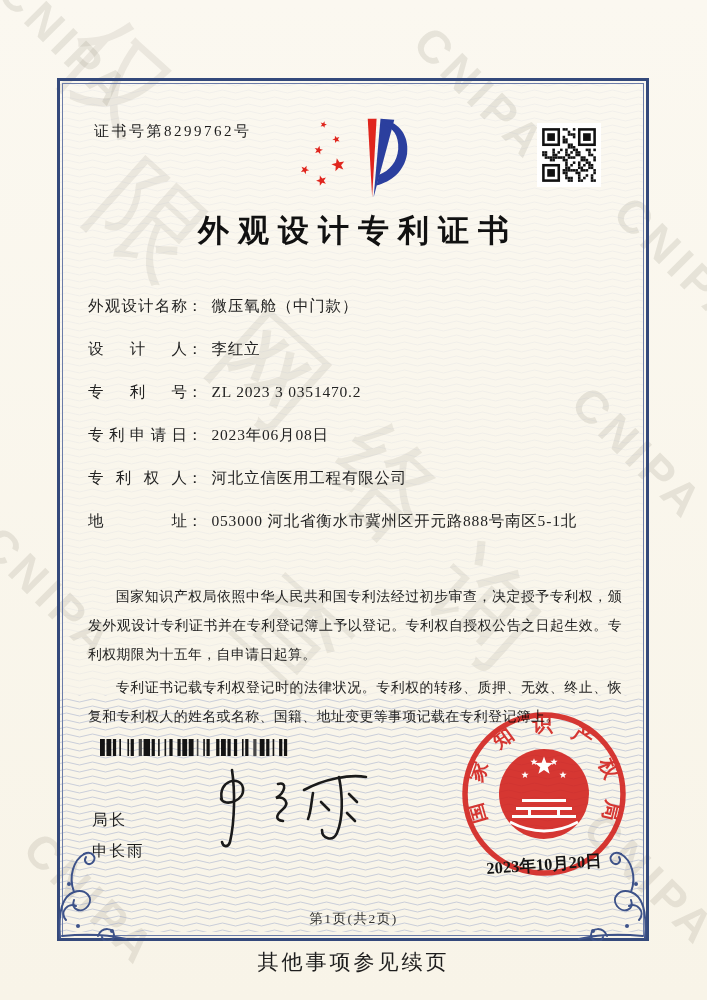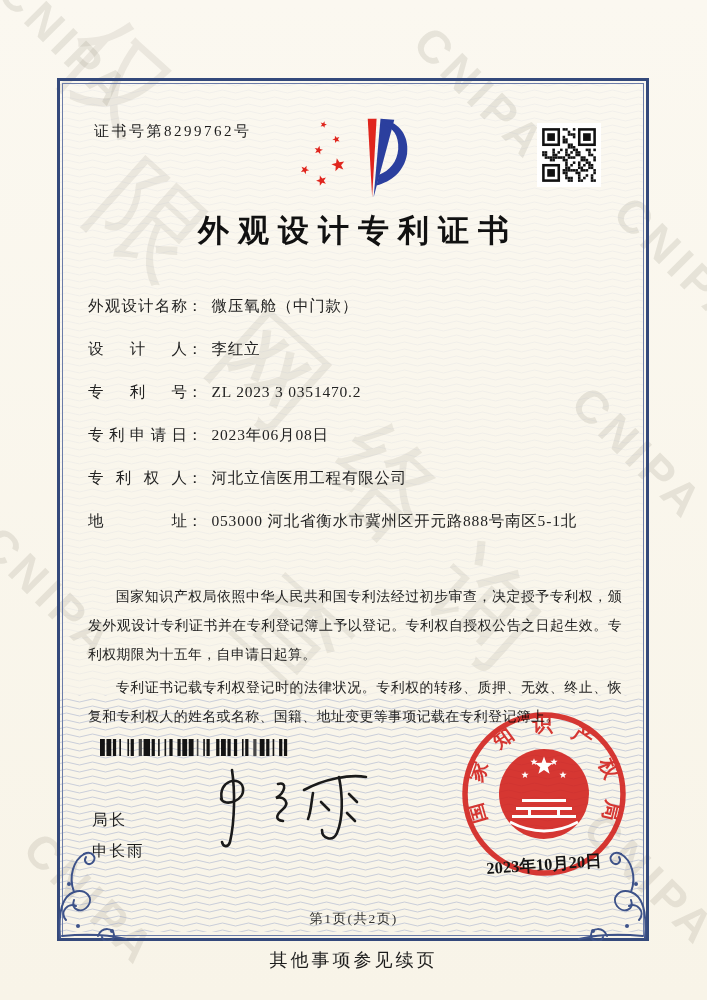--- a/index.html
+++ b/index.html
@@ -47,21 +47,21 @@
 
   .seal{position:absolute;left:452px;top:704px;z-index:4;mix-blend-mode:multiply;}
 
   .corner{position:absolute;top:846px;z-index:4;}
   .corner.left{left:54px;}
   .corner.right{left:556px;transform:scaleX(-1);}
 
   .page-num{position:absolute;left:0;right:0;top:910px;text-align:center;
             font-size:13.5px;letter-spacing:1.5px;color:#333;}
   .cont-note{position:absolute;left:0;right:0;top:948px;text-align:center;
-             font-size:18px;letter-spacing:3px;color:#1d1d1d;}
+             font-size:21px;letter-spacing:3px;color:#1d1d1d;}
 </style>
 </head>
 <body>
 
 <div class="page">
 
   <span class="wm" style="left:-18px;top:14px">CNIPA</span>
   <span class="wm" style="left:398px;top:66px">CNIPA</span>
   <span class="wm" style="left:598px;top:236px">CNIPA</span>
   <span class="wm" style="left:-34px;top:566px">CNIPA</span>

